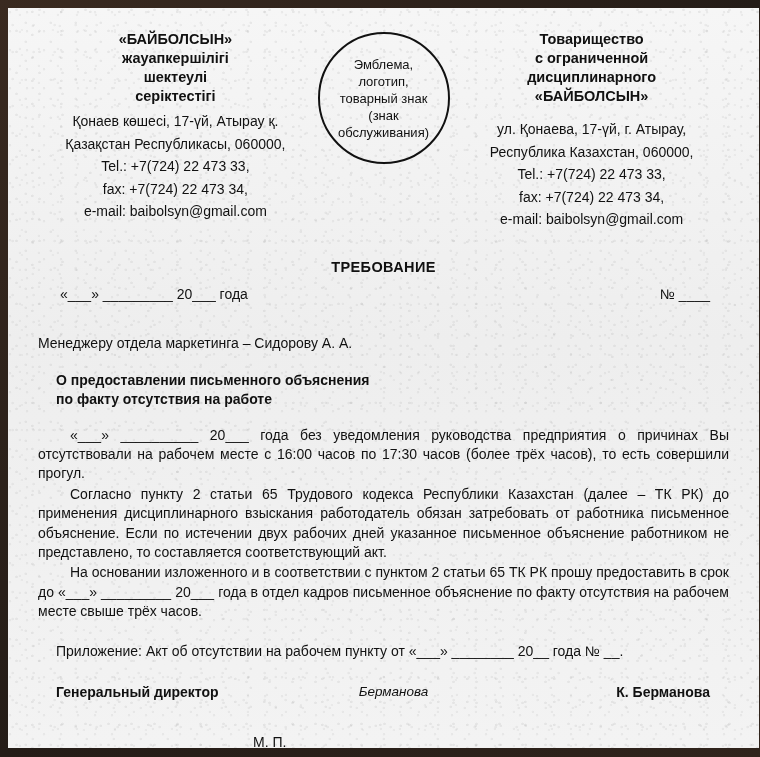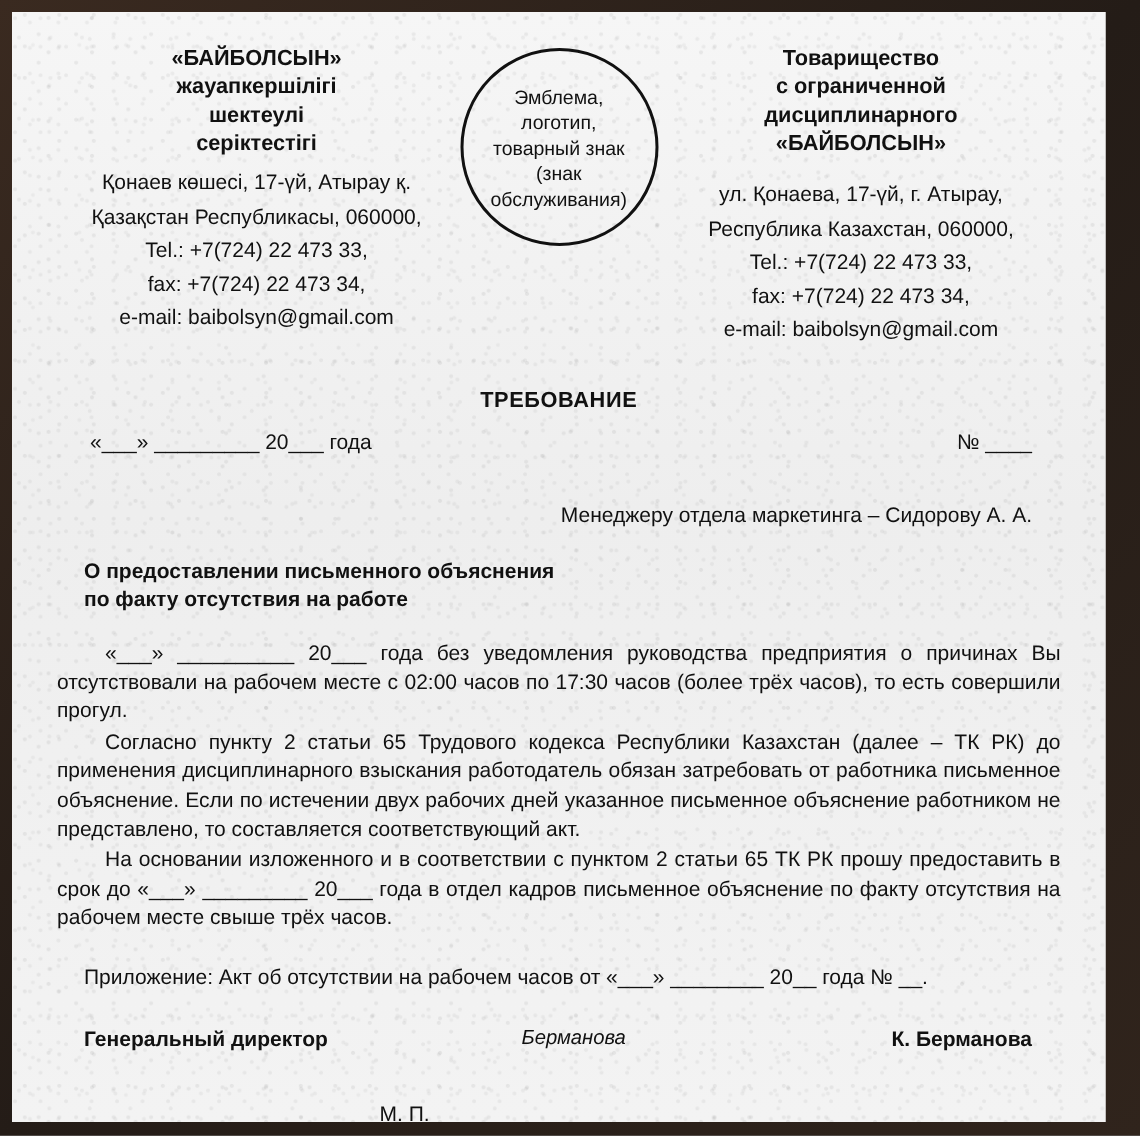--- a/index.html
+++ b/index.html
@@ -15,21 +15,21 @@
   }
 
   
   #page-frame {
     position: relative;
     width: 760px;
     height: 757px;
     box-sizing: border-box;
     background:
       linear-gradient(135deg, #3a2a20 0%, #241c17 50%, #30241c 100%);
-    padding: 8px 23px 9px 8px;
+    padding: 8px 1px 9px 8px;
   }
   #paper {
     position: relative;
     width: 100%;
     height: 100%;
     box-sizing: border-box;
     background-color: #f2f2f2;
     background-image:
       radial-gradient(circle at 12% 22%, rgba(150,150,150,.13) 0 1px, transparent 1.6px),
       radial-gradient(circle at 37% 9%,  rgba(130,130,130,.12) 0 1px, transparent 1.6px),
@@ -101,21 +101,20 @@
     margin-top: 28px;
   }
   .date-number-row {
     display: flex;
     justify-content: space-between;
     font-size: 14px;
     margin-top: 11px;
     padding: 0 19px 0 22px;
   }
   .addressee {
-    text-align: right;
     font-size: 14px;
     margin-top: 33px;
     padding-right: 19px;
   }
   .subject {
     font-weight: bold;
     font-size: 14px;
     line-height: 19px;
     margin-top: 20px;
     padding-left: 18px;
@@ -207,26 +206,26 @@
       <span>«___» _________ 20___ года</span>
       <span>№ ____</span>
     </div>
 
     <div class="addressee">Менеджеру отдела маркетинга – Сидорову А. А.</div>
 
     <div class="subject">О предоставлении письменного объяснения
 по факту отсутствия на работе</div>
 
     <div class="body-block">
-      <p class="para">«___» __________ 20___ года без уведомления руководства предприятия о причинах Вы отсутствовали на рабочем месте с 02:00 часов по 17:30 часов (более трёх часов), то есть совершили прогул.</p>
+      <p class="para">«___» __________ 20___ года без уведомления руководства предприятия о причинах Вы отсутствовали на рабочем месте с 16:00 часов по 17:30 часов (более трёх часов), то есть совершили прогул.</p>
       <p class="para">Согласно пункту 2 статьи 65 Трудового кодекса Республики Казахстан (далее – ТК РК) до применения дисциплинарного взыскания работодатель обязан затребовать от работника письменное объяснение. Если по истечении двух рабочих дней указанное письменное объяснение работником не представлено, то составляется соответствующий акт.</p>
       <p class="para">На основании изложенного и в соответствии с пунктом 2 статьи 65 ТК РК прошу предоставить в срок до «___» _________ 20___ года в отдел кадров письменное объяснение по факту отсутствия на рабочем месте свыше трёх часов.</p>
     </div>
 
-    <div class="appendix">Приложение: Акт об отсутствии на рабочем часов от «___» ________ 20__ года № __.</div>
+    <div class="appendix">Приложение: Акт об отсутствии на рабочем пункту от «___» ________ 20__ года № __.</div>
 
     <div class="sign-row">
       <span class="sign-title">Генеральный директор</span>
       <span class="sign-script">Берманова</span>
       <span class="sign-name">К. Берманова</span>
     </div>
 
     <div class="stamp">М. П.</div>
 
   </div>

